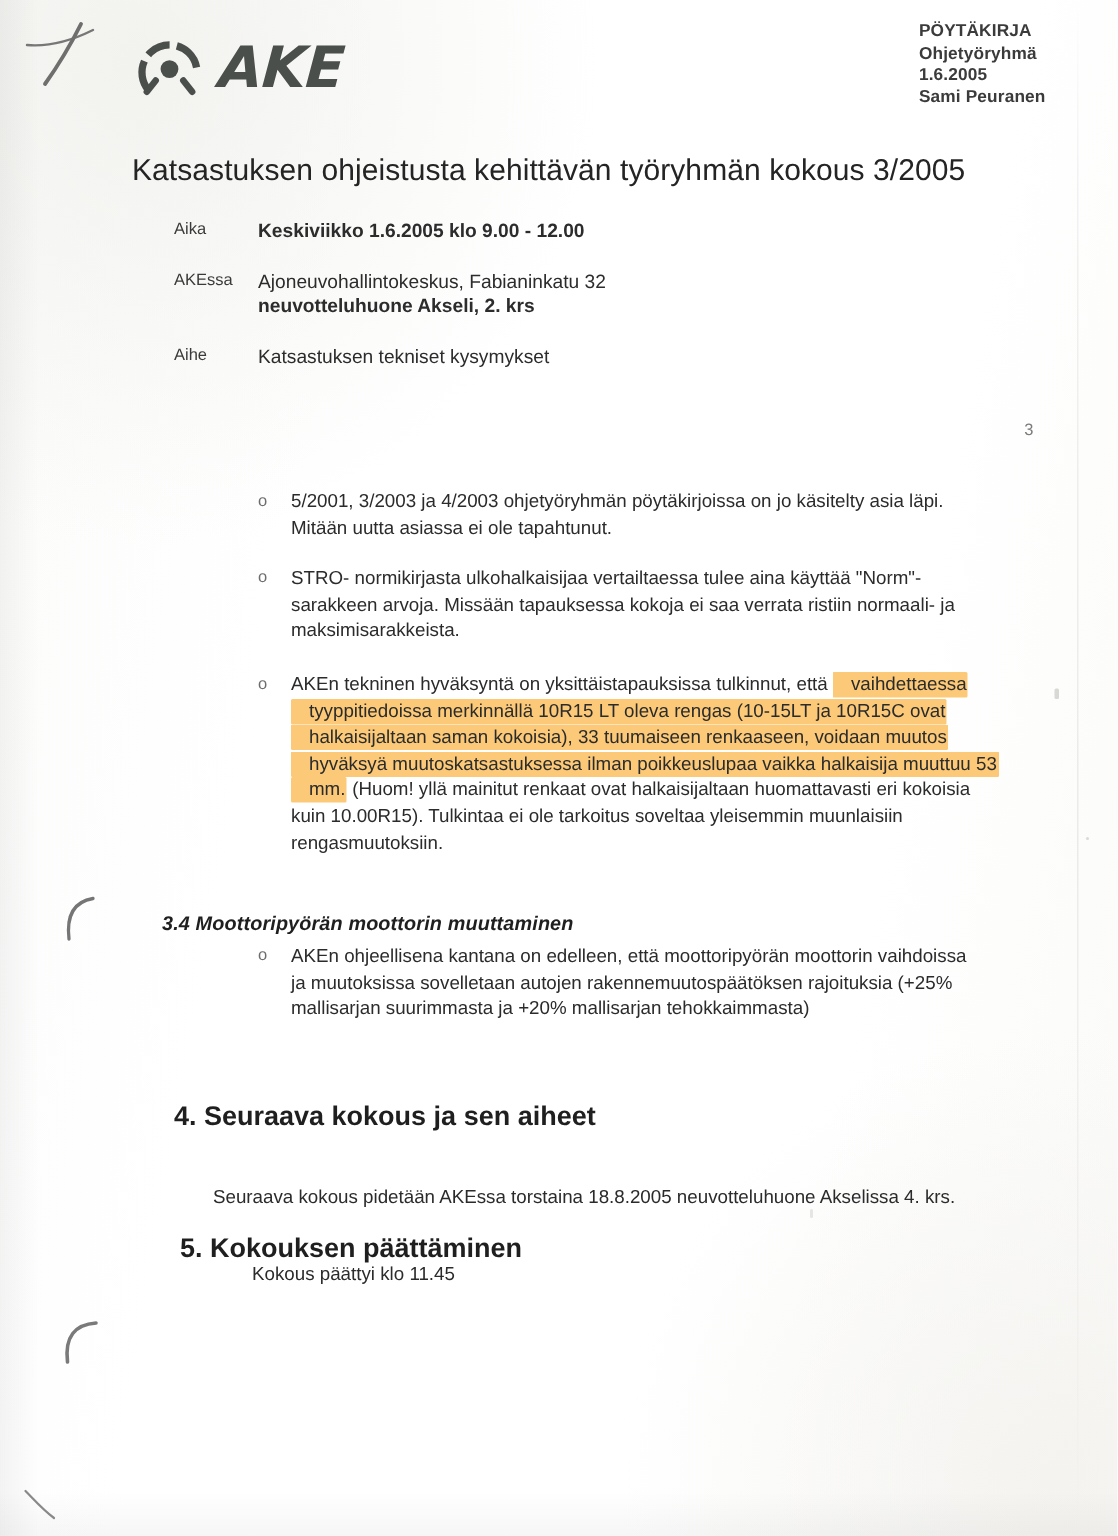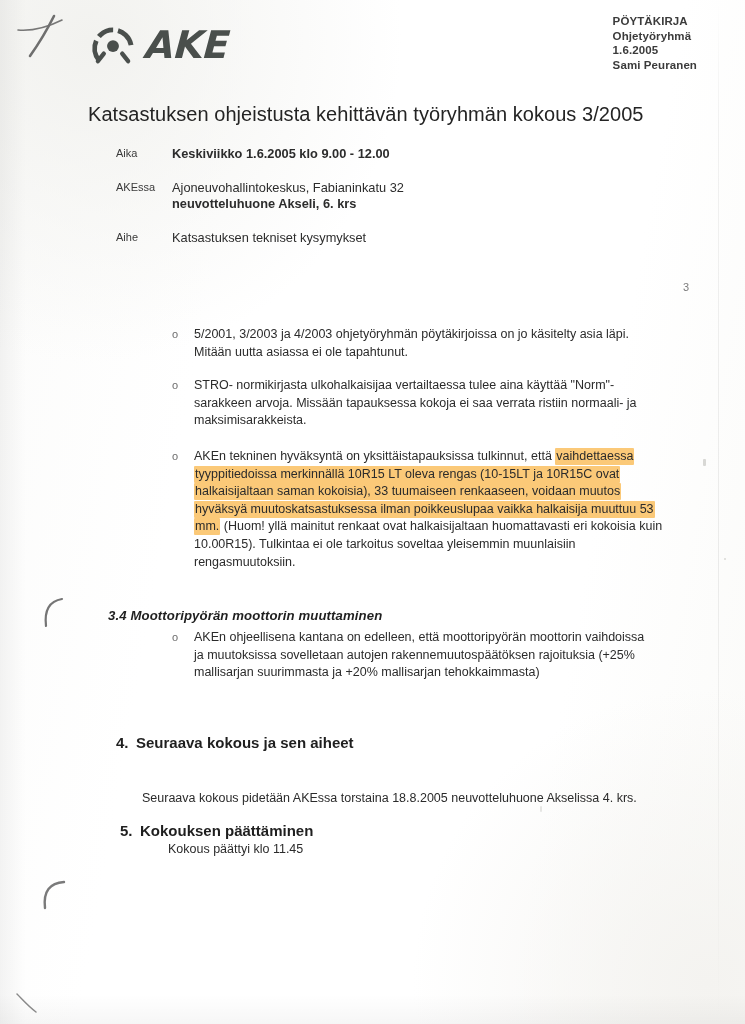--- a/index.html
+++ b/index.html
@@ -138,21 +138,21 @@
     position: absolute;
     font-weight: 700;
     font-style: italic;
     font-size: 13.2px;
     color: #1f1f1f;
     letter-spacing: 0.1px;
   }
   .sec-head-num {
     position: absolute;
     font-weight: 700;
-    font-size: 15px;
+    font-size: 18px;
     color: #1f1f1f;
   }
   .sec-head-num .n { display: inline-block; width: 20px; }
 
   .bullets { position: absolute; }
   .bullet {
     position: relative;
     padding-left: 26px;
     margin-bottom: 16px;
     font-size: 12.5px;
@@ -174,21 +174,21 @@
     font-size: 12.5px;
     line-height: 17.6px;
     color: #2b2b2b;
   }
 
   
   .hl {
     background-color: #fbc978;
     box-decoration-break: clone;
     -webkit-box-decoration-break: clone;
-    padding: 1px 1px 2px 1px;
+    padding: 1px 1px 2px 12px;
     border-radius: 1px;
   }
 
   
   .pencil { position: absolute; pointer-events: none; }
   #mark-top  { left: 14px;  top: 14px;  }
   #mark-mid  { left: 40px;  top: 596px; }
   #mark-low  { left: 38px;  top: 878px; }
   #mark-foot { left: 14px;  top: 990px; }
   .pencil svg { display: block; opacity: 0.78; }
@@ -235,21 +235,21 @@
       <div class="meta-label">Aika</div>
       <div class="meta-value">
         <span class="ln b">Keskiviikko 1.6.2005  klo 9.00 - 12.00</span>
       </div>
     </div>
 
     <div class="meta-row">
       <div class="meta-label">AKEssa</div>
       <div class="meta-value">
         <span class="ln">Ajoneuvohallintokeskus, Fabianinkatu 32</span>
-        <span class="ln b">neuvotteluhuone Akseli, 6. krs</span>
+        <span class="ln b">neuvotteluhuone Akseli, 2. krs</span>
       </div>
     </div>
 
     <div class="meta-row">
       <div class="meta-label">Aihe</div>
       <div class="meta-value">
         <span class="ln">Katsastuksen tekniset kysymykset</span>
       </div>
     </div>
 

